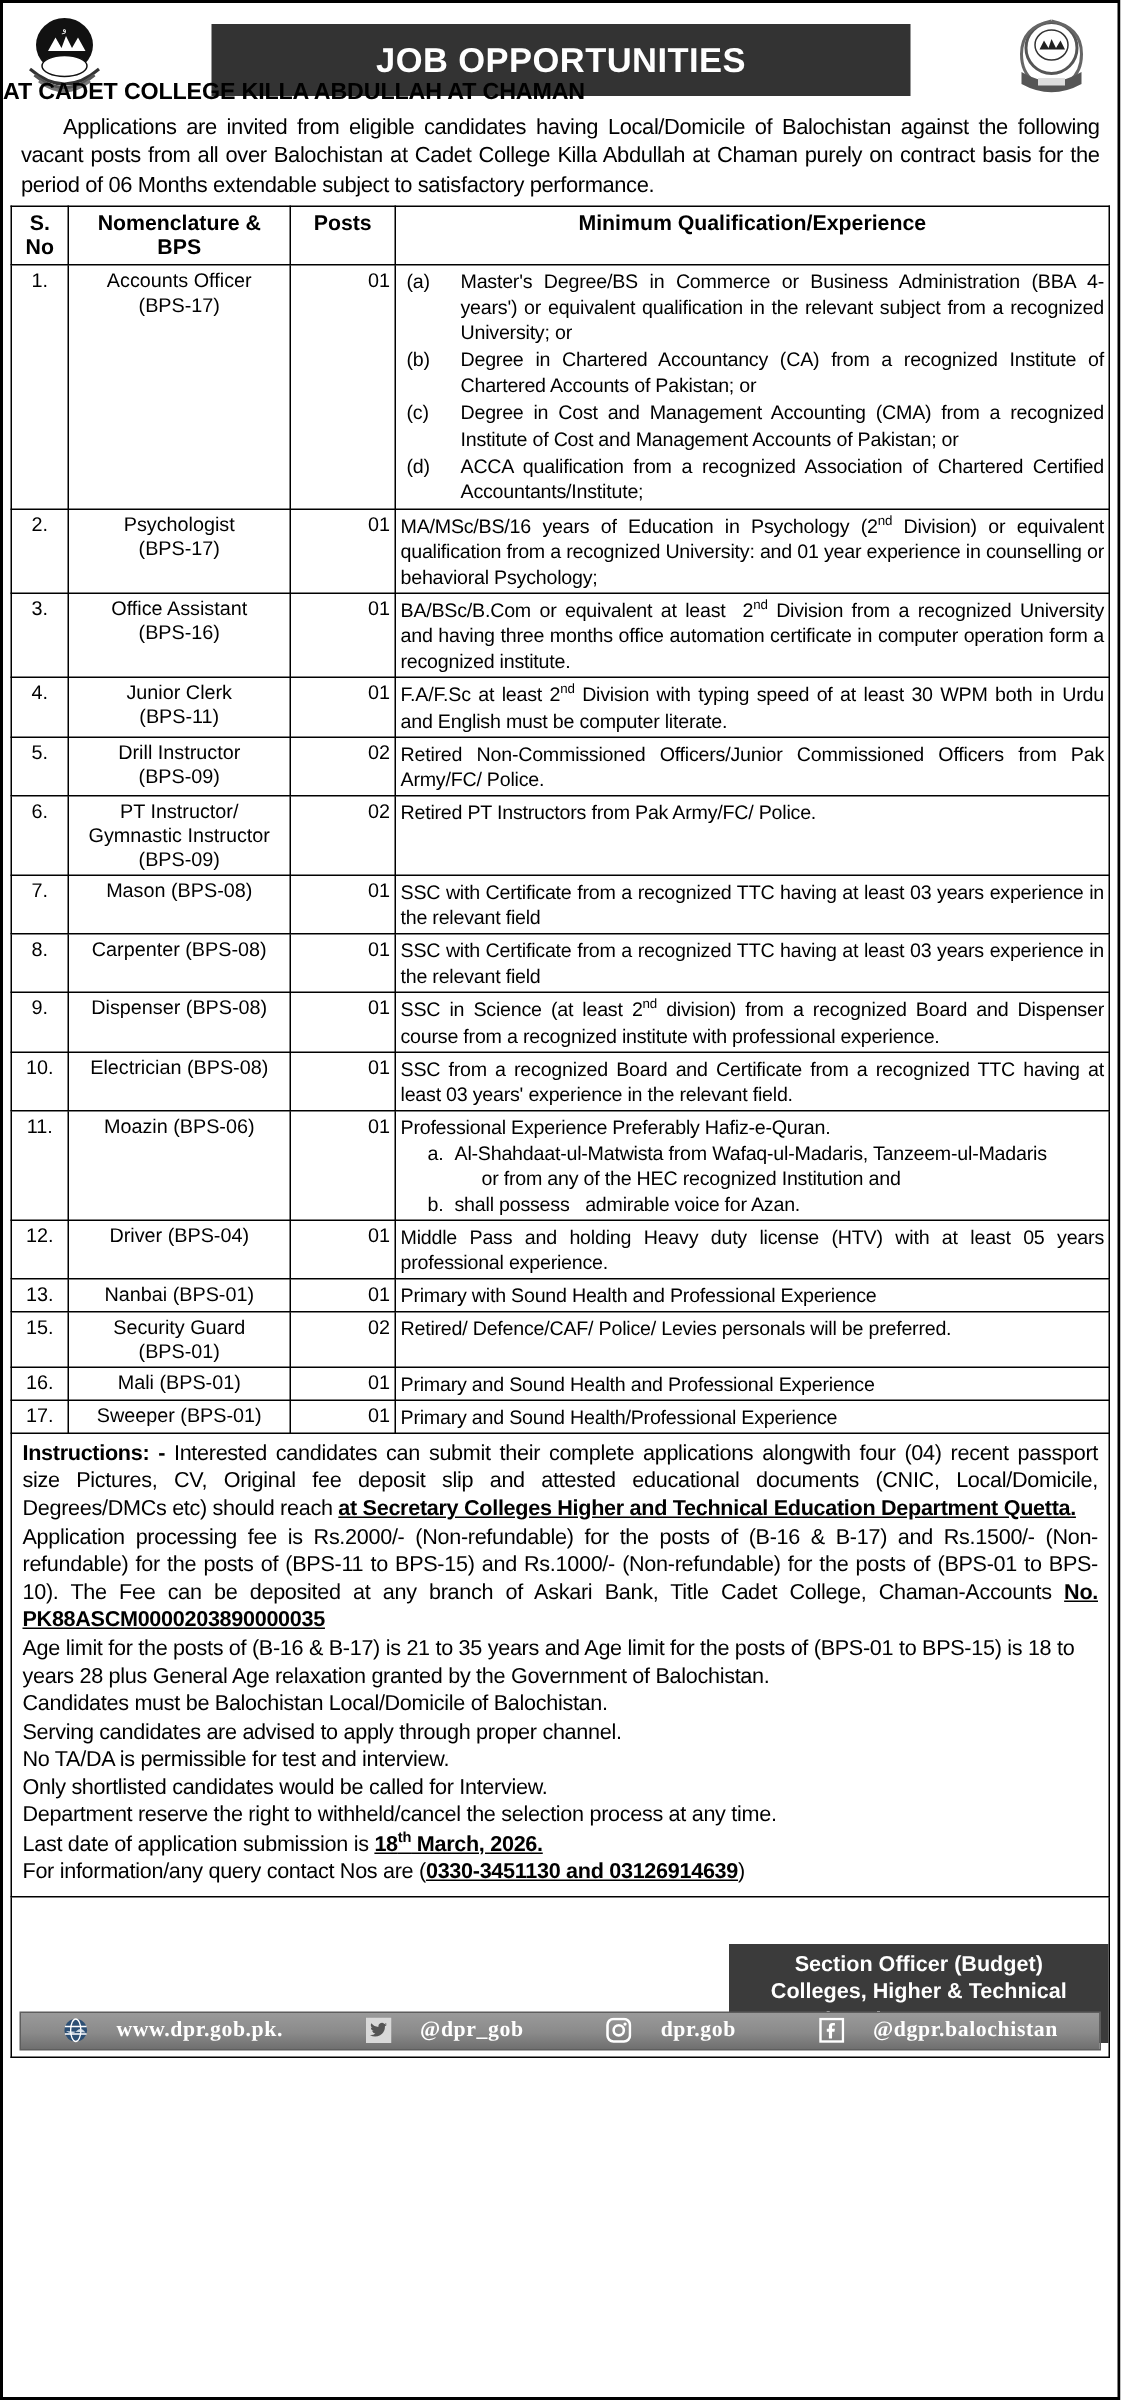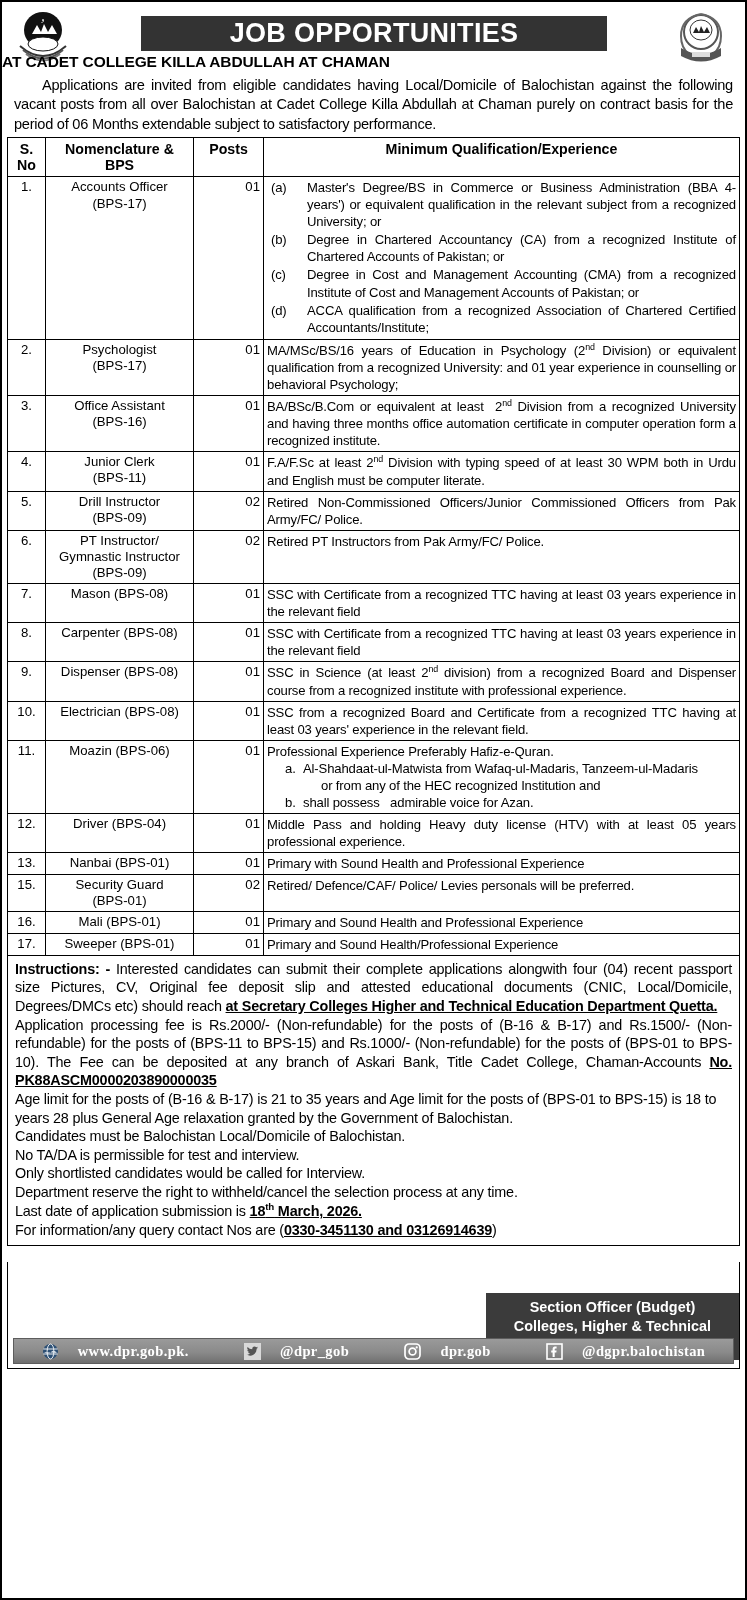--- a/index.html
+++ b/index.html
@@ -41,24 +41,24 @@
     right: 8px;
     top: 6px;
     width: 72px;
     height: 58px;
   }
   .title-banner {
     position: absolute;
     left: 139px;
     top: 14px;
     width: 466px;
-    height: 35px;
+    height: 48px;
     background: #333333;
     color: #fff;
-    font-size: 27px;
+    font-size: 23px;
     font-weight: bold;
     letter-spacing: 0.3px;
     display: flex;
     align-items: center;
     justify-content: center;
   }
   .subtitle {
     position: absolute;
     left: 0;
     right: 0;
@@ -175,21 +175,21 @@
   }
   .instructions p { margin: 0; }
   .ins-first { text-align: justify; }
   .just { text-align: justify; }
   .b { font-weight: bold; }
   .bu { font-weight: bold; text-decoration: underline; }
 
   
   .footer-area {
     position: relative;
-    margin: 16px 5px;
+    margin: 0 5px;
     height: 106px;
     border: 1px solid #000;
     border-top: none;
   }
   .sig-block {
     position: absolute;
     right: 0px;
     top: 31px;
     width: 253px;
     background: #3b3b3b;
@@ -413,20 +413,21 @@
         </tr>
       </tbody>
   </table>
 
   <div class="instructions">
     <p class="ins-first"><span class="b">Instructions: -</span> Interested candidates can submit their complete applications alongwith four (04) recent passport size Pictures, CV, Original fee deposit slip and attested educational documents (CNIC, Local/Domicile, Degrees/DMCs etc) should reach <span class="bu">at Secretary Colleges Higher and Technical Education Department Quetta.</span></p>
     <p class="just">Application processing fee is Rs.2000/- (Non-refundable) for the posts of (B-16 &amp; B-17) and Rs.1500/- (Non-refundable) for the posts of (BPS-11 to BPS-15) and Rs.1000/- (Non-refundable) for the posts of (BPS-01 to BPS-10). The Fee can be deposited at any branch of Askari Bank, Title Cadet College, Chaman-Accounts <span class="bu">No. PK88ASCM0000203890000035</span></p>
     <p>Age limit for the posts of (B-16 &amp; B-17) is 21 to 35 years and Age limit for the posts of (BPS-01 to BPS-15) is 18 to years 28 plus General Age relaxation granted by the Government of Balochistan.</p>
     <div id="ins-bullets">
         <p>Candidates must be Balochistan Local/Domicile of Balochistan.</p>
+        <p>Serving candidates are advised to apply through proper channel.</p>
         <p>No TA/DA is permissible for test and interview.</p>
         <p>Only shortlisted candidates would be called for Interview.</p>
         <p>Department reserve the right to withheld/cancel the selection process at any time.</p>
       </div>
     <p>Last date of application submission is <span class="bu">18<sup>th</sup> March, 2026.</span></p>
     <p>For information/any query contact Nos are (<span class="bu">0330-3451130 and 03126914639</span>)</p>
   </div>
 
   <div class="footer-area">
     <div class="sig-block">

